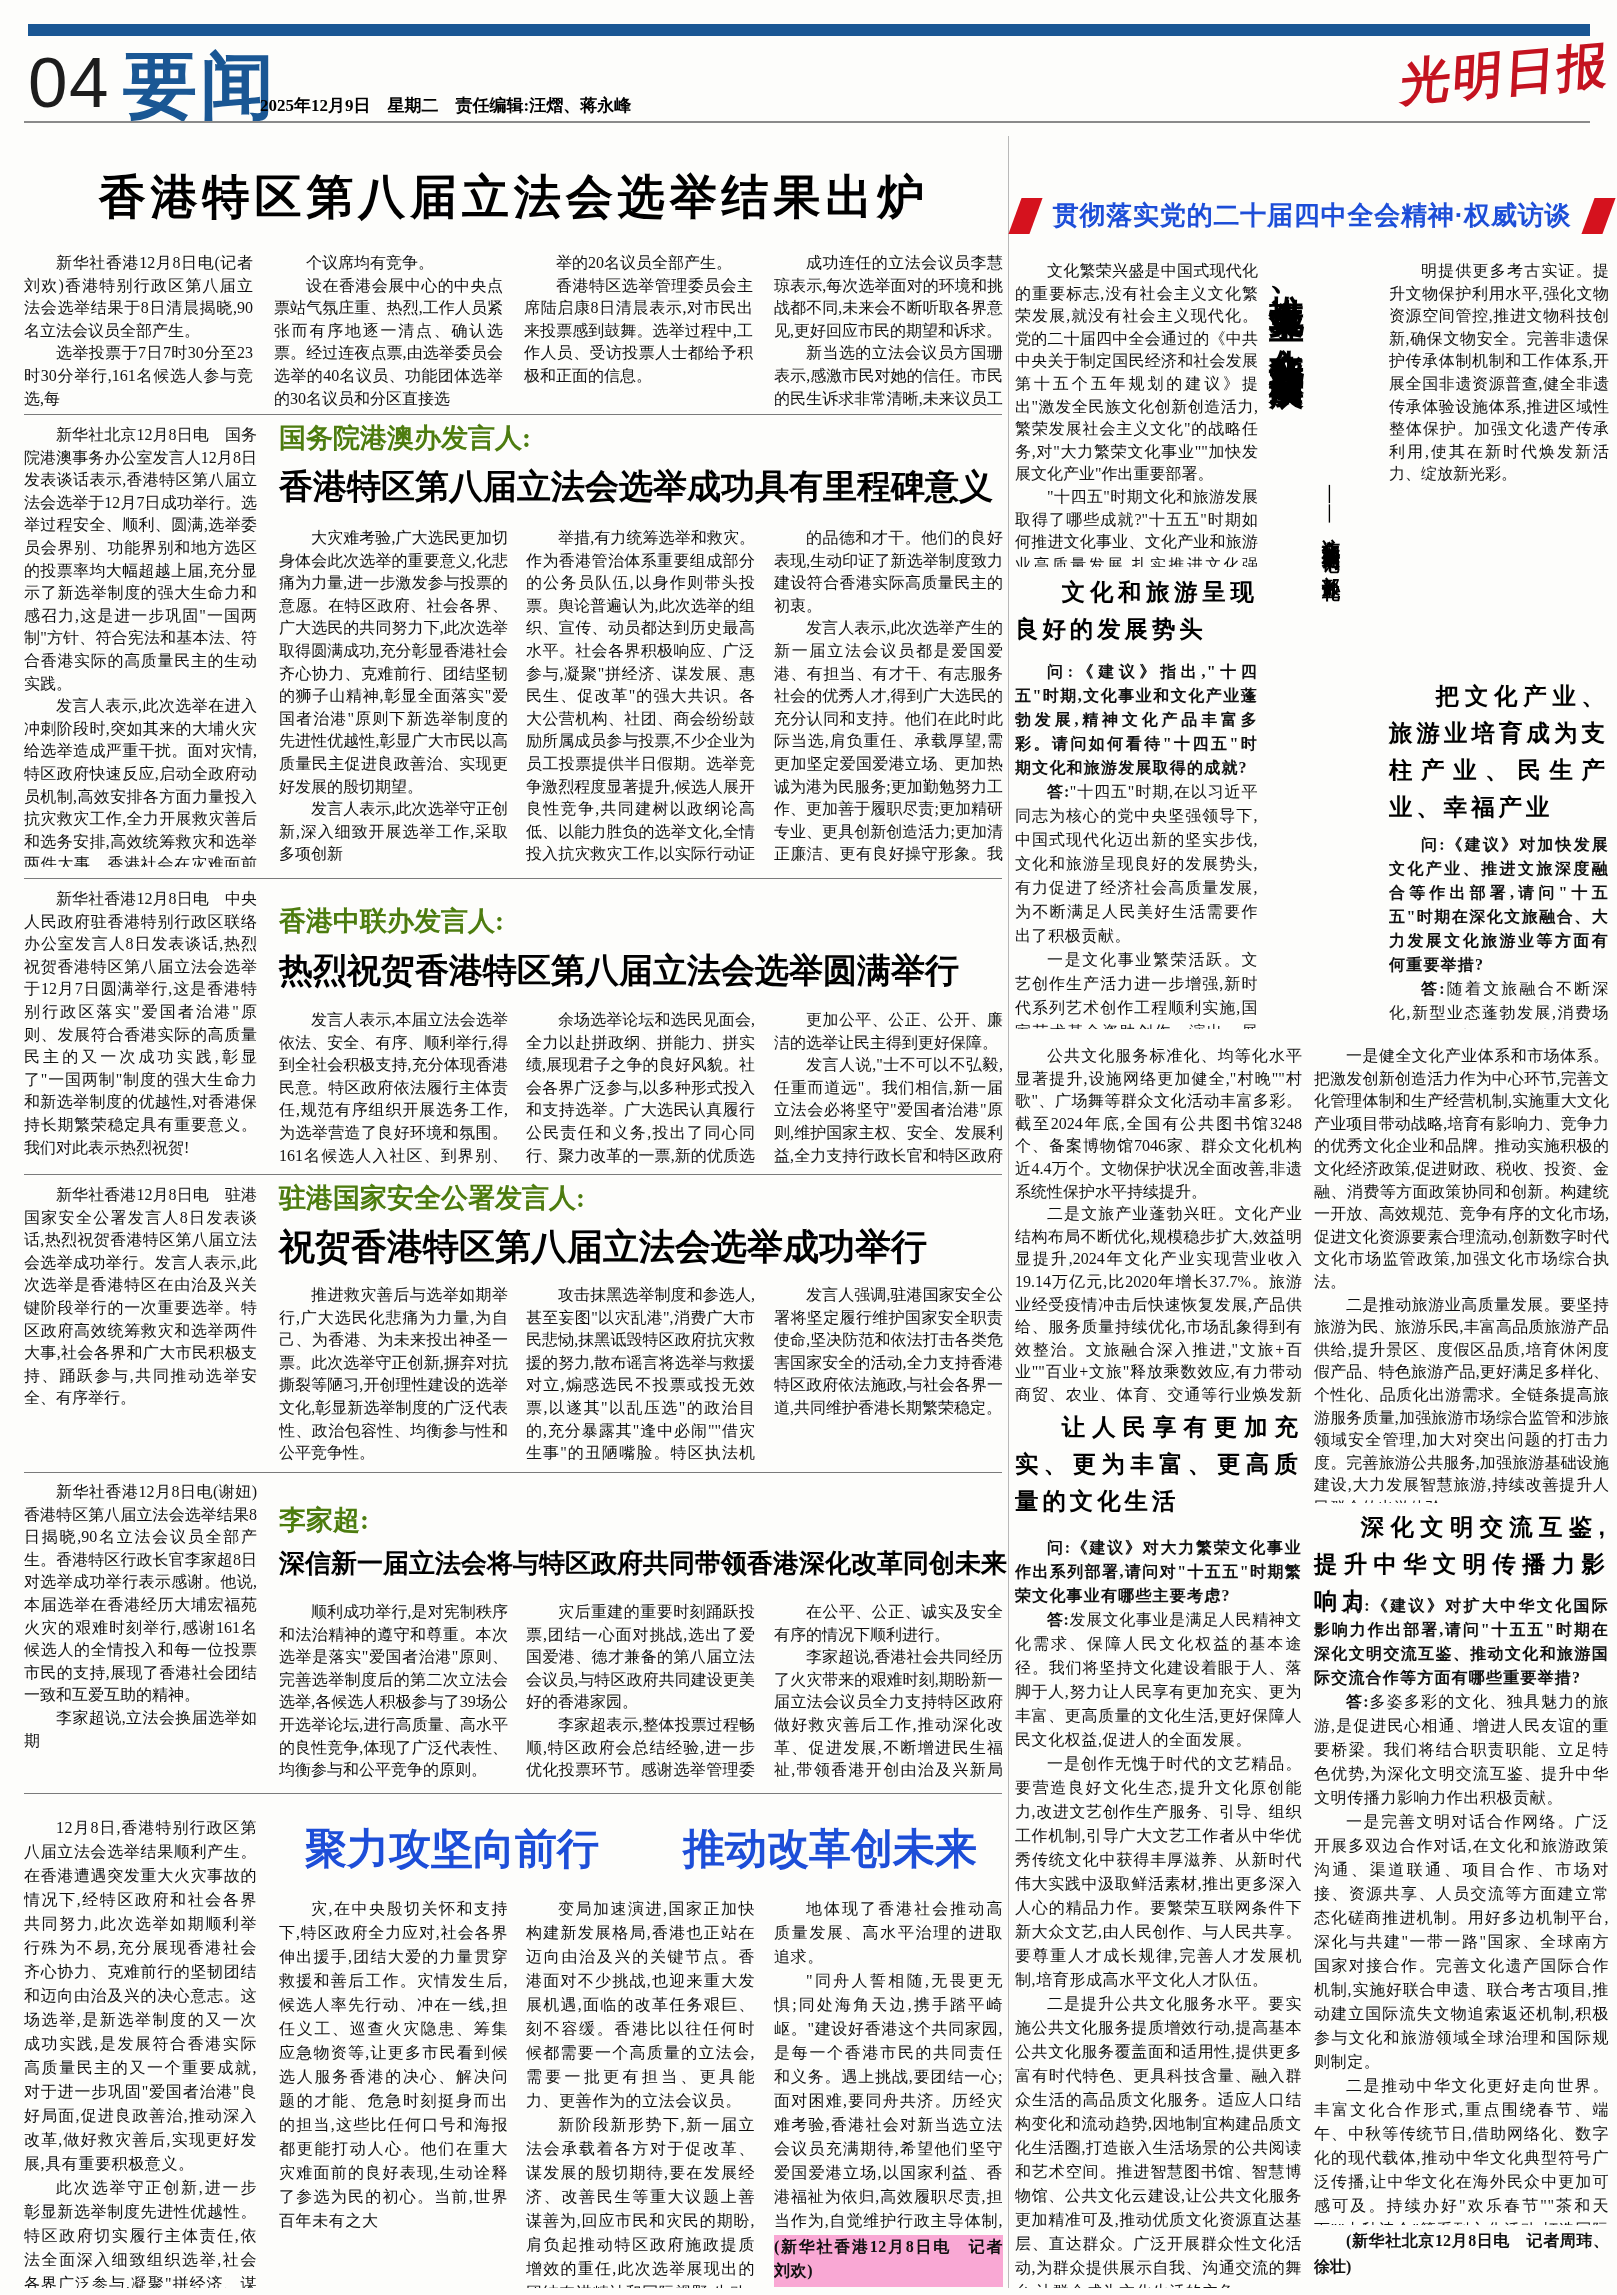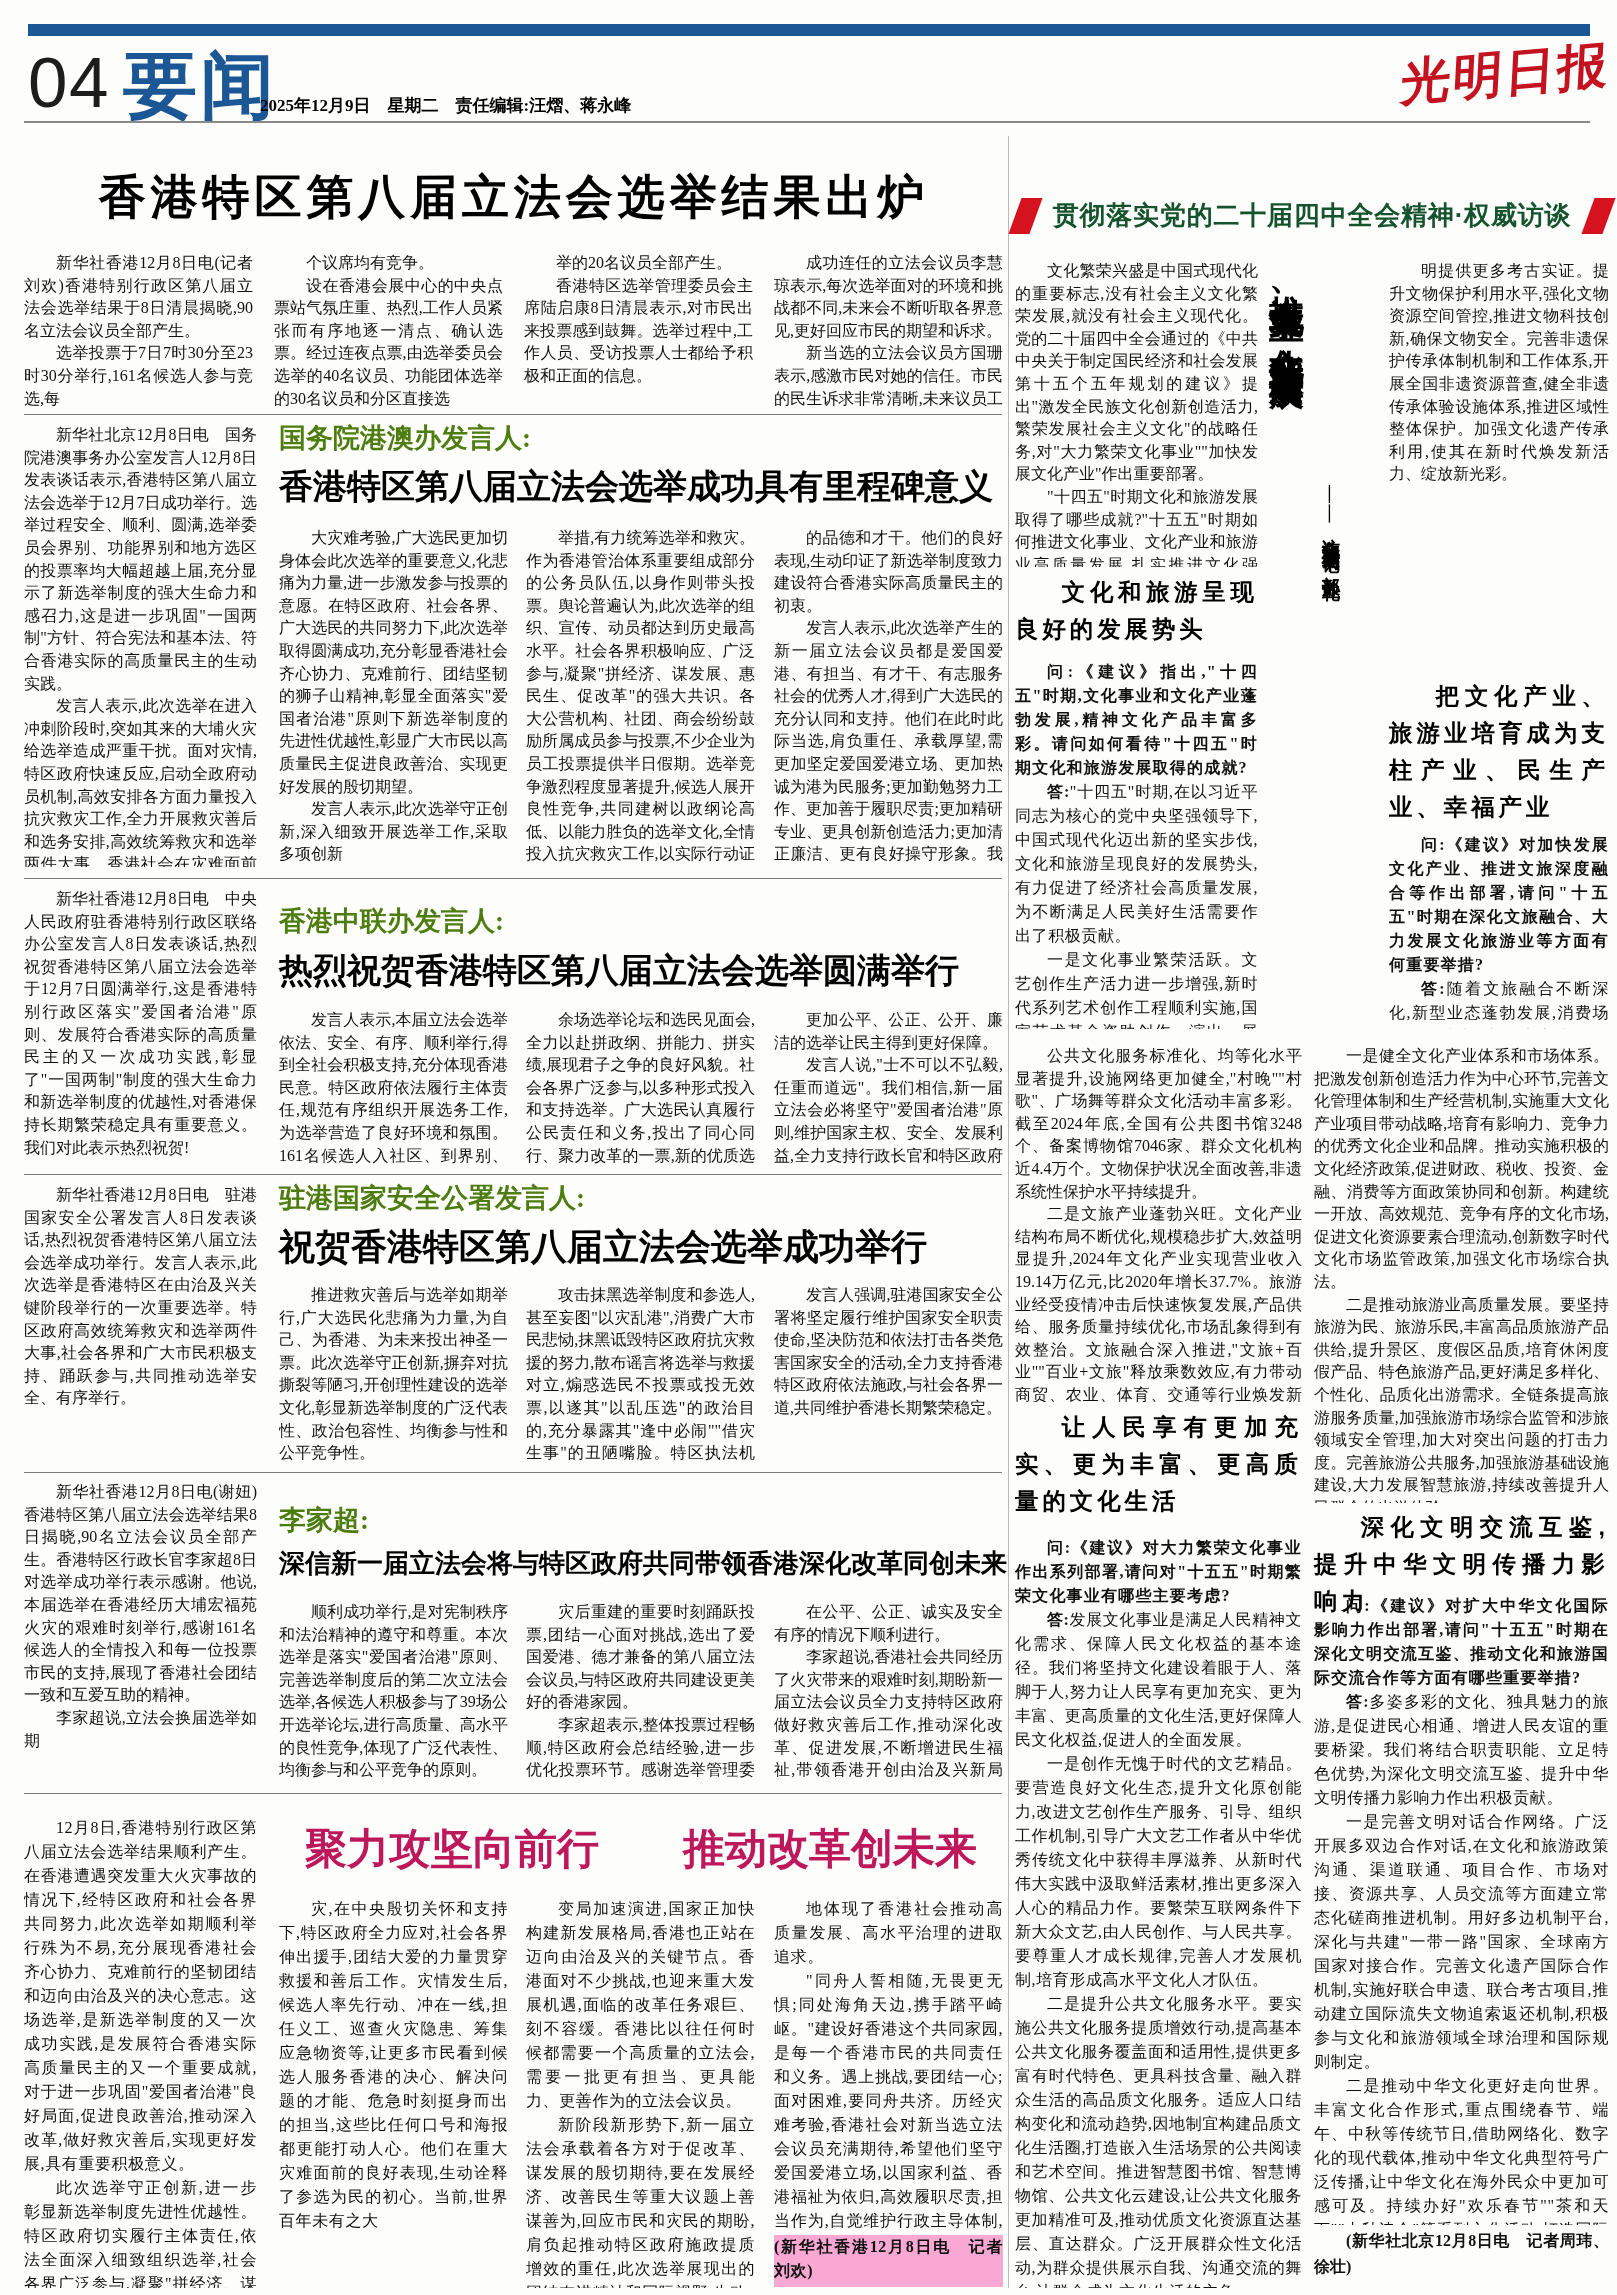--- a/index.html
+++ b/index.html
@@ -12,21 +12,21 @@
   .kai{letter-spacing:0.6px;line-height:24px}
   .kicker{font-weight:bold;font-size:27px;line-height:1.1;color:#4d7c0f}
   .hl{font-family:"Liberation Sans",sans-serif;font-weight:900;color:#000;white-space:nowrap}
   .rule{background:#7a7a7a;height:1.6px}
   .vrule{background:#b9b9b9;width:0.8px}
   .subhead{font-family:"Liberation Sans",sans-serif;font-weight:bold;font-size:23.4px;
            line-height:37px;letter-spacing:4px;text-indent:2em;text-align:justify;color:#000}
   .banner{display:flex;align-items:center;justify-content:space-between}
   .banner .mark{width:21px;height:36px;background:#d5121e;transform:skewX(-20deg);flex:0 0 auto}
   .banner .btxt{font-family:"Liberation Sans",sans-serif;font-weight:900;font-size:26px;
-                color:#14532d;letter-spacing:0.8px;white-space:nowrap;margin:0 0}
+                color:#1d4ed8;letter-spacing:0.8px;white-space:nowrap;margin:0 0}
   .vtitle{writing-mode:vertical-lr;overflow:hidden}
   .vtitle .big{font-weight:900;font-size:35px;letter-spacing:2.4px;line-height:1.1;color:#000}
   .vtitle .sub{font-weight:bold;font-size:18px;letter-spacing:1.6px;padding-top:217px;padding-left:14.6px;color:#000}
   .pgnum{font-family:"Liberation Sans",sans-serif;font-weight:normal;font-size:71px;color:#1d1d1d;letter-spacing:1.6px}
   .section{font-family:"Liberation Sans",sans-serif;font-weight:900;font-size:74px;color:#1a5794;letter-spacing:3.2px}
   .dateline{font-weight:bold;font-size:17px;color:#000}
   .masthead{font-weight:900;font-size:50px;color:#c41320;letter-spacing:2.4px;
             transform:rotate(-5deg) skewX(-8deg);transform-origin:left bottom}
 </style>
 </head>
@@ -129,21 +129,21 @@
 <div class="abs bt" style="left:774px;top:1601px;width:229px;height:183px">
     <p>在公平、公正、诚实及安全有序的情况下顺利进行。</p>
     <p>李家超说,香港社会共同经历了火灾带来的艰难时刻,期盼新一届立法会议员全力支持特区政府做好救灾善后工作,推动深化改革、促进发展,不断增进民生福祉,带领香港开创由治及兴新局面,同创更美好的未来。</p>
   </div>
 <div class="abs rule" style="left:24px;top:1793px;width:978px;height:0.8px"></div>
 
 <div class="abs bt kai" style="left:24px;top:1816px;width:233px;height:472px">
     <p>12月8日,香港特别行政区第八届立法会选举结果顺利产生。在香港遭遇突发重大火灾事故的情况下,经特区政府和社会各界共同努力,此次选举如期顺利举行殊为不易,充分展现香港社会齐心协力、克难前行的坚韧团结和迈向由治及兴的决心意志。这场选举,是新选举制度的又一次成功实践,是发展符合香港实际高质量民主的又一个重要成就,对于进一步巩固"爱国者治港"良好局面,促进良政善治,推动深入改革,做好救灾善后,实现更好发展,具有重要积极意义。</p>
     <p>此次选举守正创新,进一步彰显新选举制度先进性优越性。特区政府切实履行主体责任,依法全面深入细致组织选举,社会各界广泛参与,凝聚"拼经济、谋发展、惠民生、促改革"的强大共识。候选人及其团队展开公平充分良性竞争,积极走访选民、摆设街站、参加竞选论坛,通过比专长、比政纲、比理念、比担当、比贡献等方式,努力争取选民支持,形成良好选举文化。广大选民积极投票、认真选择。民主在公开、公平、公正、廉洁、有序的选举中得到保障和体现。</p>
   </div>
-<div class="abs" style="left:279px;top:1821px;width:724px;text-align:center;font-size:42px;font-weight:900;white-space:nowrap;color:#be185d">聚力攻坚向前行　　推动改革创未来</div>
+<div class="abs" style="left:279px;top:1821px;width:724px;text-align:center;font-size:42px;font-weight:900;white-space:nowrap;color:#1d4ed8">聚力攻坚向前行　　推动改革创未来</div>
 <div class="abs bt kai" style="left:279px;top:1897px;width:229px;height:391px">
     <p>灾,在中央殷切关怀和支持下,特区政府全力应对,社会各界伸出援手,团结大爱的力量贯穿救援和善后工作。灾情发生后,候选人率先行动、冲在一线,担任义工、巡查火灾隐患、筹集应急物资等,让更多市民看到候选人服务香港的决心、解决问题的才能、危急时刻挺身而出的担当,这些比任何口号和海报都更能打动人心。他们在重大灾难面前的良好表现,生动诠释了参选为民的初心。当前,世界百年未有之大</p>
   </div>
 <div class="abs bt kai" style="left:526px;top:1897px;width:229px;height:391px">
     <p>变局加速演进,国家正加快构建新发展格局,香港也正站在迈向由治及兴的关键节点。香港面对不少挑战,也迎来重大发展机遇,面临的改革任务艰巨、刻不容缓。香港比以往任何时候都需要一个高质量的立法会,需要一批更有担当、更具能力、更善作为的立法会议员。</p>
     <p>新阶段新形势下,新一届立法会承载着各方对于促改革、谋发展的殷切期待,要在发展经济、改善民生等重大议题上善谋善为,回应市民和灾民的期盼,肩负起推动特区政府施政提质增效的重任,此次选举展现出的团结奋进精神和国际视野,生动</p>
   </div>
 <div class="abs bt kai" style="left:774px;top:1897px;width:229px;height:335px">
     <p>地体现了香港社会推动高质量发展、高水平治理的进取追求。</p>
     <p>"同舟人誓相随,无畏更无惧;同处海角天边,携手踏平崎岖。"建设好香港这个共同家园,是每一个香港市民的共同责任和义务。遇上挑战,要团结一心;面对困难,要同舟共济。历经灾难考验,香港社会对新当选立法会议员充满期待,希望他们坚守爱国爱港立场,以国家利益、香港福祉为依归,高效履职尽责,担当作为,自觉维护行政主导体制,全力支持行政长官和特区政府依法施政,与特区政府和社会各界一道做好救灾善后工作,全力拼经济、谋发展、惠民生、促改革,积极推动香港更好融入和服务国家发展大局,众志成城,携手创造"东方之珠"更加璀璨美好的明天!</p>

